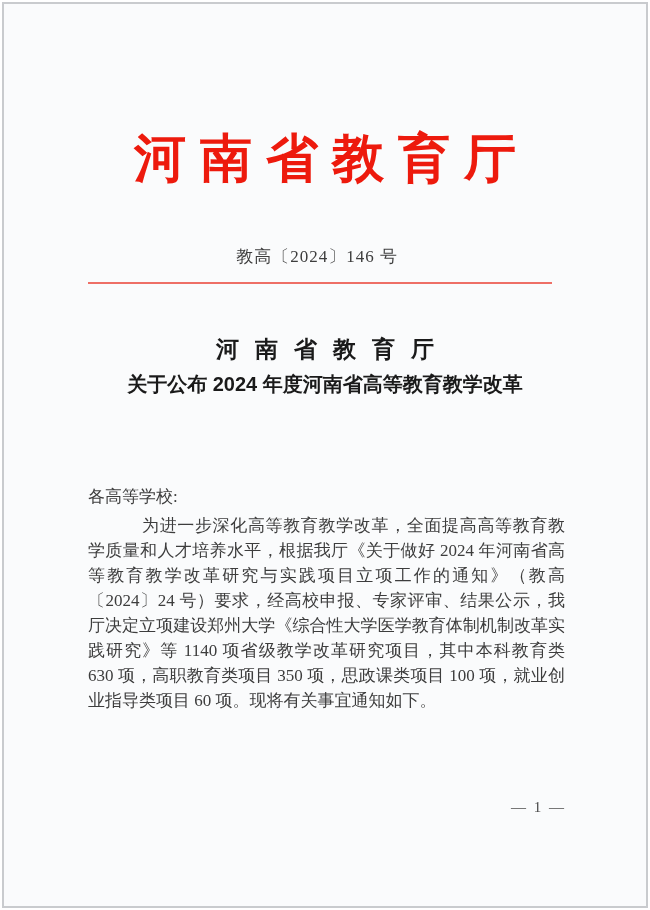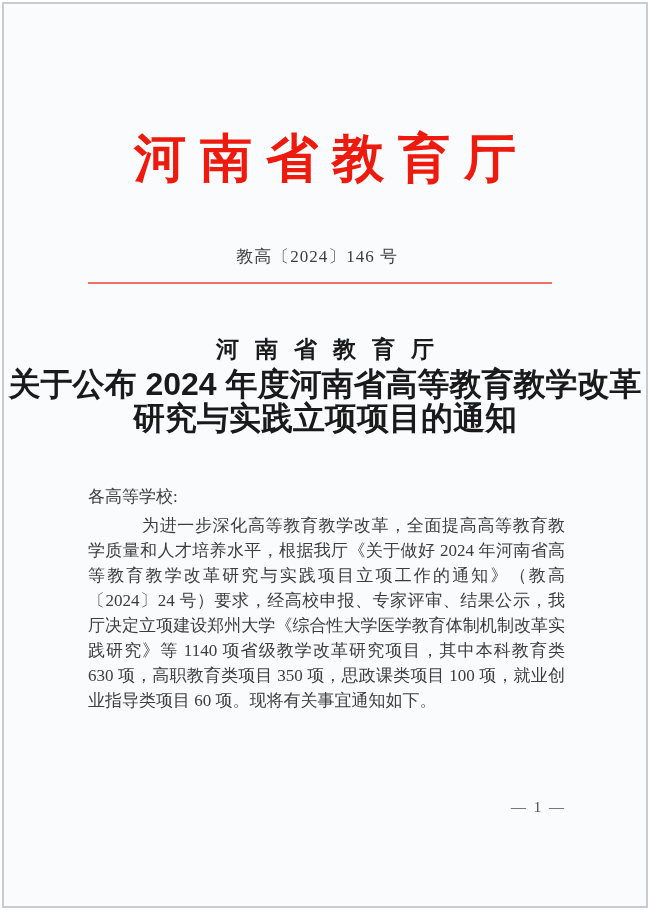--- a/index.html
+++ b/index.html
@@ -53,21 +53,21 @@
   .notice-title {
     position: absolute;
     top: 328px; left: 0; right: 0;
     text-align: center;
     font-family: "Liberation Sans", "DejaVu Sans", sans-serif;
     font-weight: 700;
     color: var(--title-black);
   }
   .notice-title .line {
     line-height: 34.5px;
-    font-size: 32px;
+    font-size: 20px;
     white-space: nowrap;
   }
   .notice-title .line.spaced {
     font-size: 23px;
     letter-spacing: 16px;
     padding-left: 16px;
   }
   .salutation {
     position: absolute;
     top: 477px; left: 84px;
@@ -104,21 +104,20 @@
 
   <div class="agency-header">河南省教育厅</div>
 
   <div class="doc-number">教高〔2024〕146 号</div>
 
   <div class="red-divider"></div>
 
   <div class="notice-title">
     <div class="line spaced">河南省教育厅</div>
     <div class="line">关于公布 2024 年度河南省高等教育教学改革</div>
-    <div class="line">研究与实践立项项目的通知</div>
   </div>
 
   <div class="salutation">各高等学校:</div>
 
   <div class="body-paragraph">为进一步深化高等教育教学改革，全面提高高等教育教学质量和人才培养水平，根据我厅《关于做好 2024 年河南省高等教育教学改革研究与实践项目立项工作的通知》（教高〔2024〕24 号）要求，经高校申报、专家评审、结果公示，我厅决定立项建设郑州大学《综合性大学医学教育体制机制改革实践研究》等 1140 项省级教学改革研究项目，其中本科教育类 630 项，高职教育类项目 350 项，思政课类项目 100 项，就业创业指导类项目 60 项。现将有关事宜通知如下。</div>
 
   <div class="page-number">— 1 —</div>
 
 </div>
 

